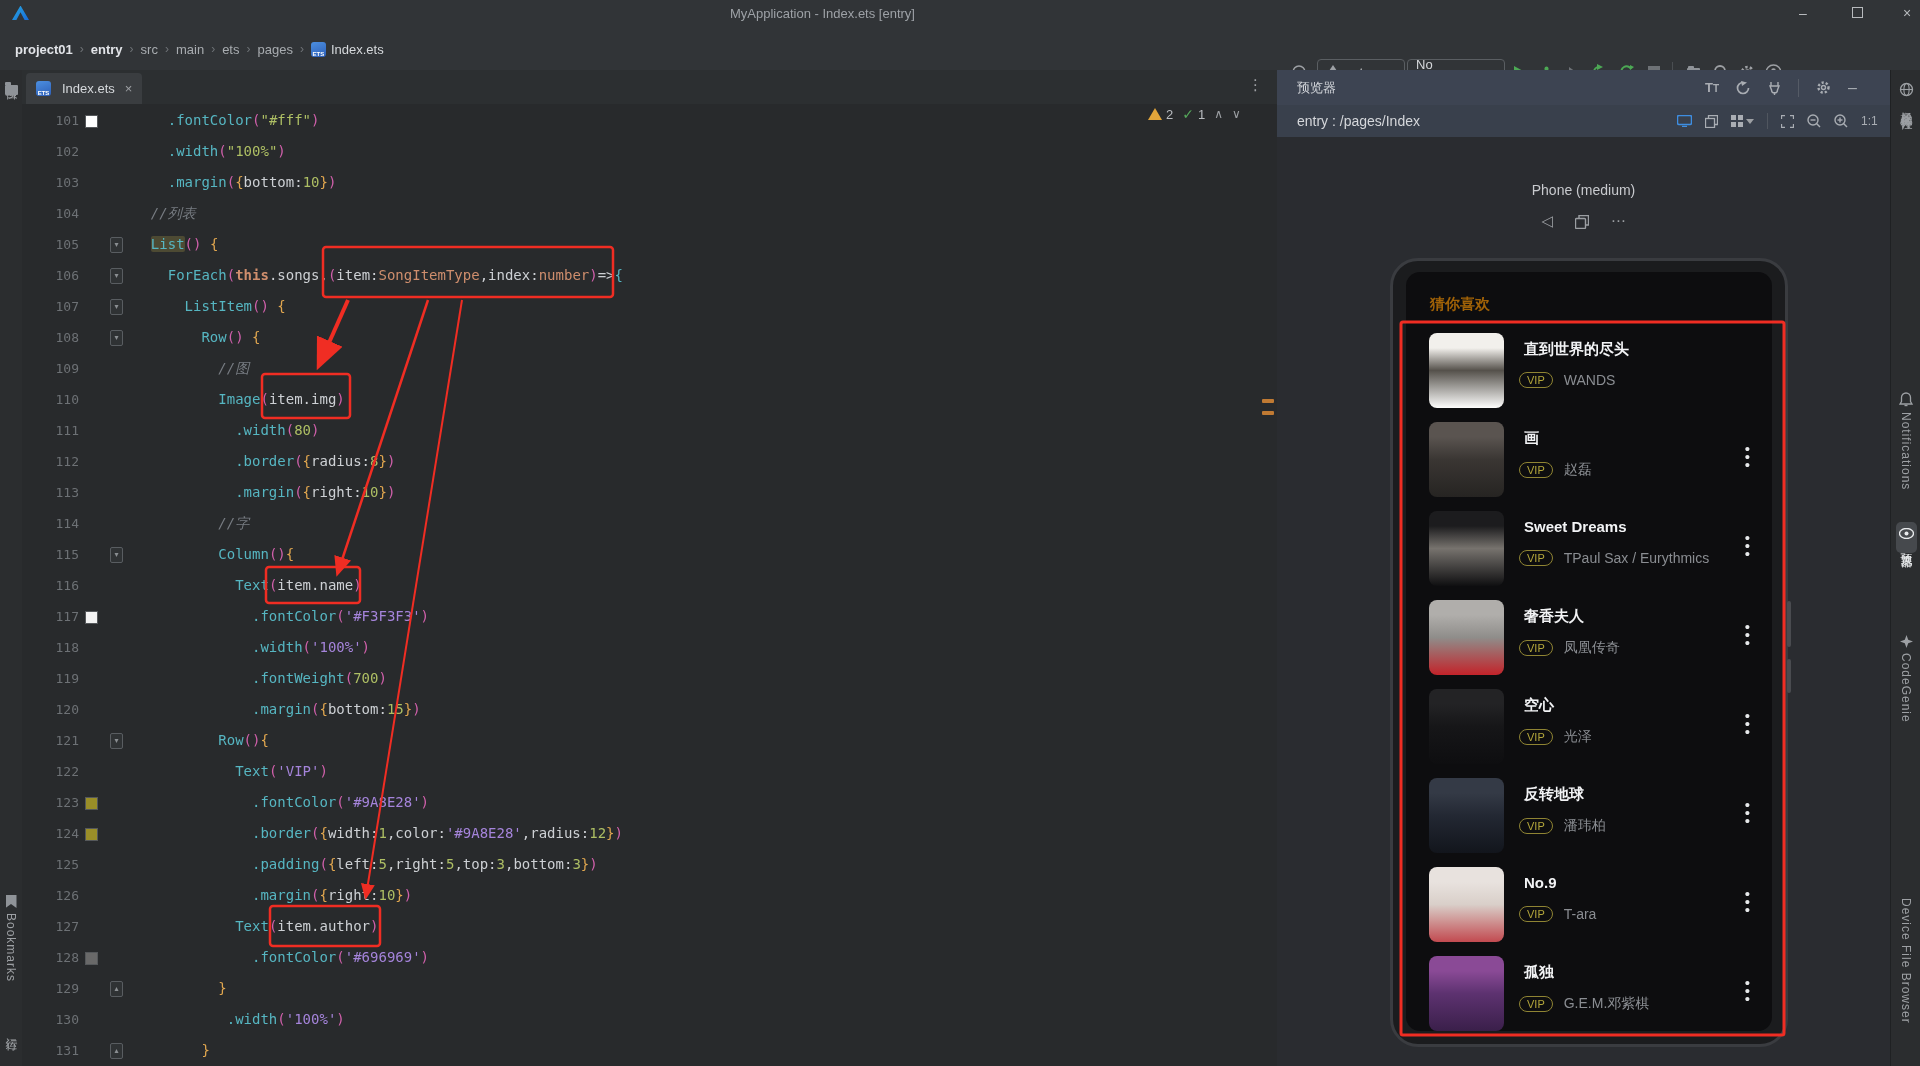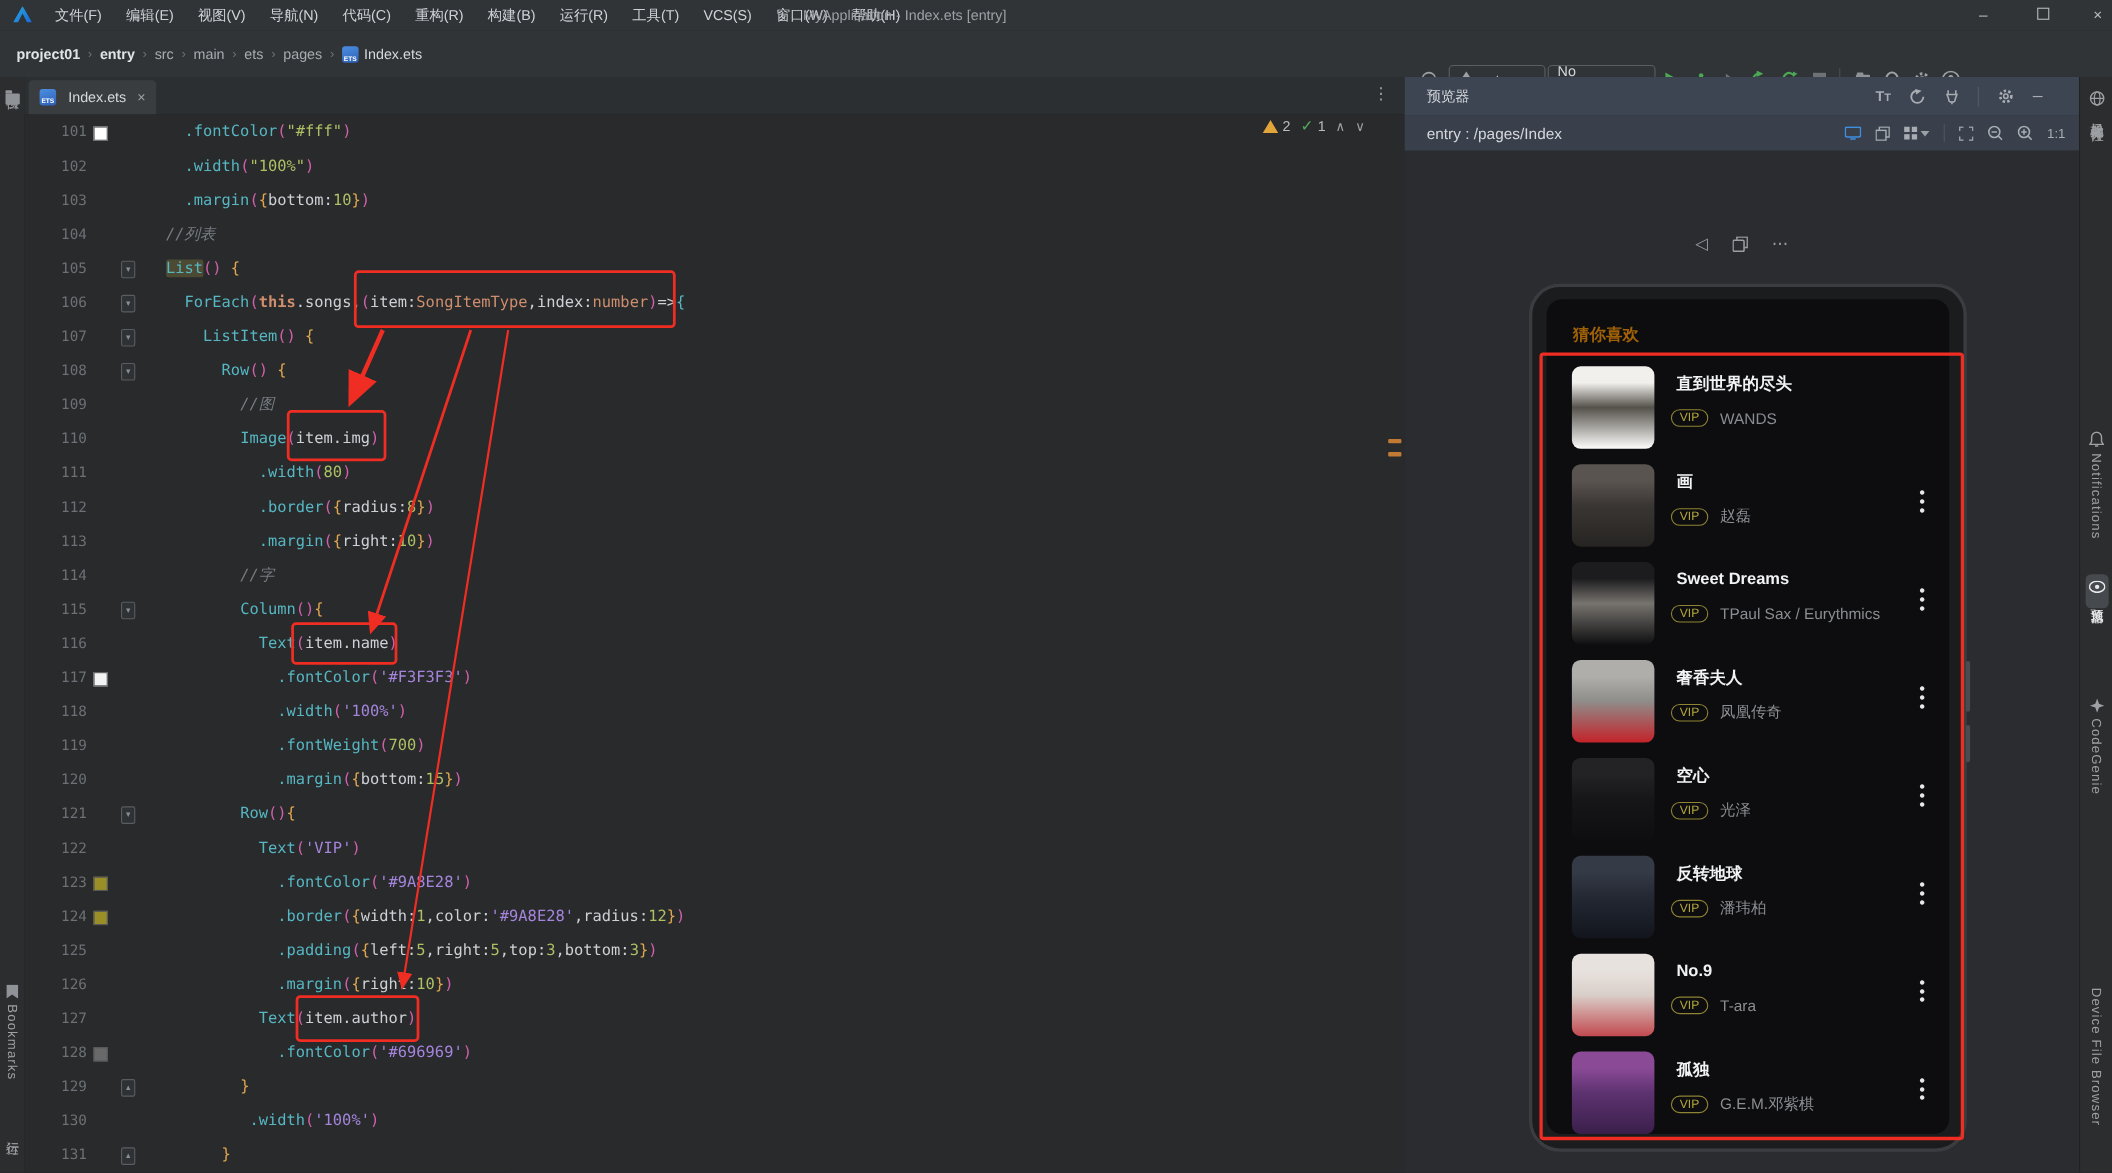--- a/index.html
+++ b/index.html
@@ -86,34 +86,20 @@
   
   svg.ic{display:block;}
   
   #overlay{left:0;top:0;width:1920px;height:1066px;pointer-events:none;z-index:50;}
 </style>
 </head>
 <body>
 
 <div id="menubar" class="abs">
   <div id="logo"></div>
-  <div id="menu-items" style="display: flex;">
-      <span class="menu-item">文件(F)</span>
-      <span class="menu-item">编辑(E)</span>
-      <span class="menu-item">视图(V)</span>
-      <span class="menu-item">导航(N)</span>
-      <span class="menu-item">代码(C)</span>
-      <span class="menu-item">重构(R)</span>
-      <span class="menu-item">构建(B)</span>
-      <span class="menu-item">运行(R)</span>
-      <span class="menu-item">工具(T)</span>
-      <span class="menu-item">VCS(S)</span>
-      <span class="menu-item">窗口(W)</span>
-      <span class="menu-item">帮助(H)</span>
-    </div>
   <div id="win-title">MyApplication - Index.ets [entry]</div>
   <div class="winbtn" style="left:1786px;">–</div>
   <div class="winbtn" style="left:1840px;"><span class="sq"></span></div>
   <div class="winbtn" style="left:1890px;">×</div>
 </div>
 
 <div id="toolbar" class="abs">
   <div id="breadcrumb">
       <span class="bold">project01</span>
       <span class="crumb-sep">›</span>
@@ -486,20 +472,21 @@
         <circle cx="6" cy="6" r="5" fill="none" stroke="#A9ADB3" stroke-width="1.4"></circle>
         <line x1="3.5" y1="6" x2="8.5" y2="6" stroke="#A9ADB3" stroke-width="1.4"></line>
         <line x1="6" y1="3.5" x2="6" y2="8.5" stroke="#A9ADB3" stroke-width="1.4"></line>
         <line x1="9.5" y1="9.5" x2="13" y2="13" stroke="#A9ADB3" stroke-width="1.4"></line>
       </svg>
     <span style="font-size:12px;color:#A9ADB3;">1:1</span>
   </span>
 </div>
 
 <div id="canvas" class="abs">
+  <div id="device-label">Phone (medium)</div>
   <div id="device-btns">
     <span>◁</span>
     <svg class="ic" width="14" height="14" style="margin-top:3px;">
         <rect x="0.5" y="3.5" width="10" height="10" rx="1" fill="none" stroke="#9B9EA2" stroke-width="1.4"></rect>
         <path d="M4,3 v-2.5 h9.5 v9.5 h-2.5" fill="none" stroke="#9B9EA2" stroke-width="1.4"></path>
       </svg>
     <span>⋯</span>
   </div>
 
   <div id="phone">

